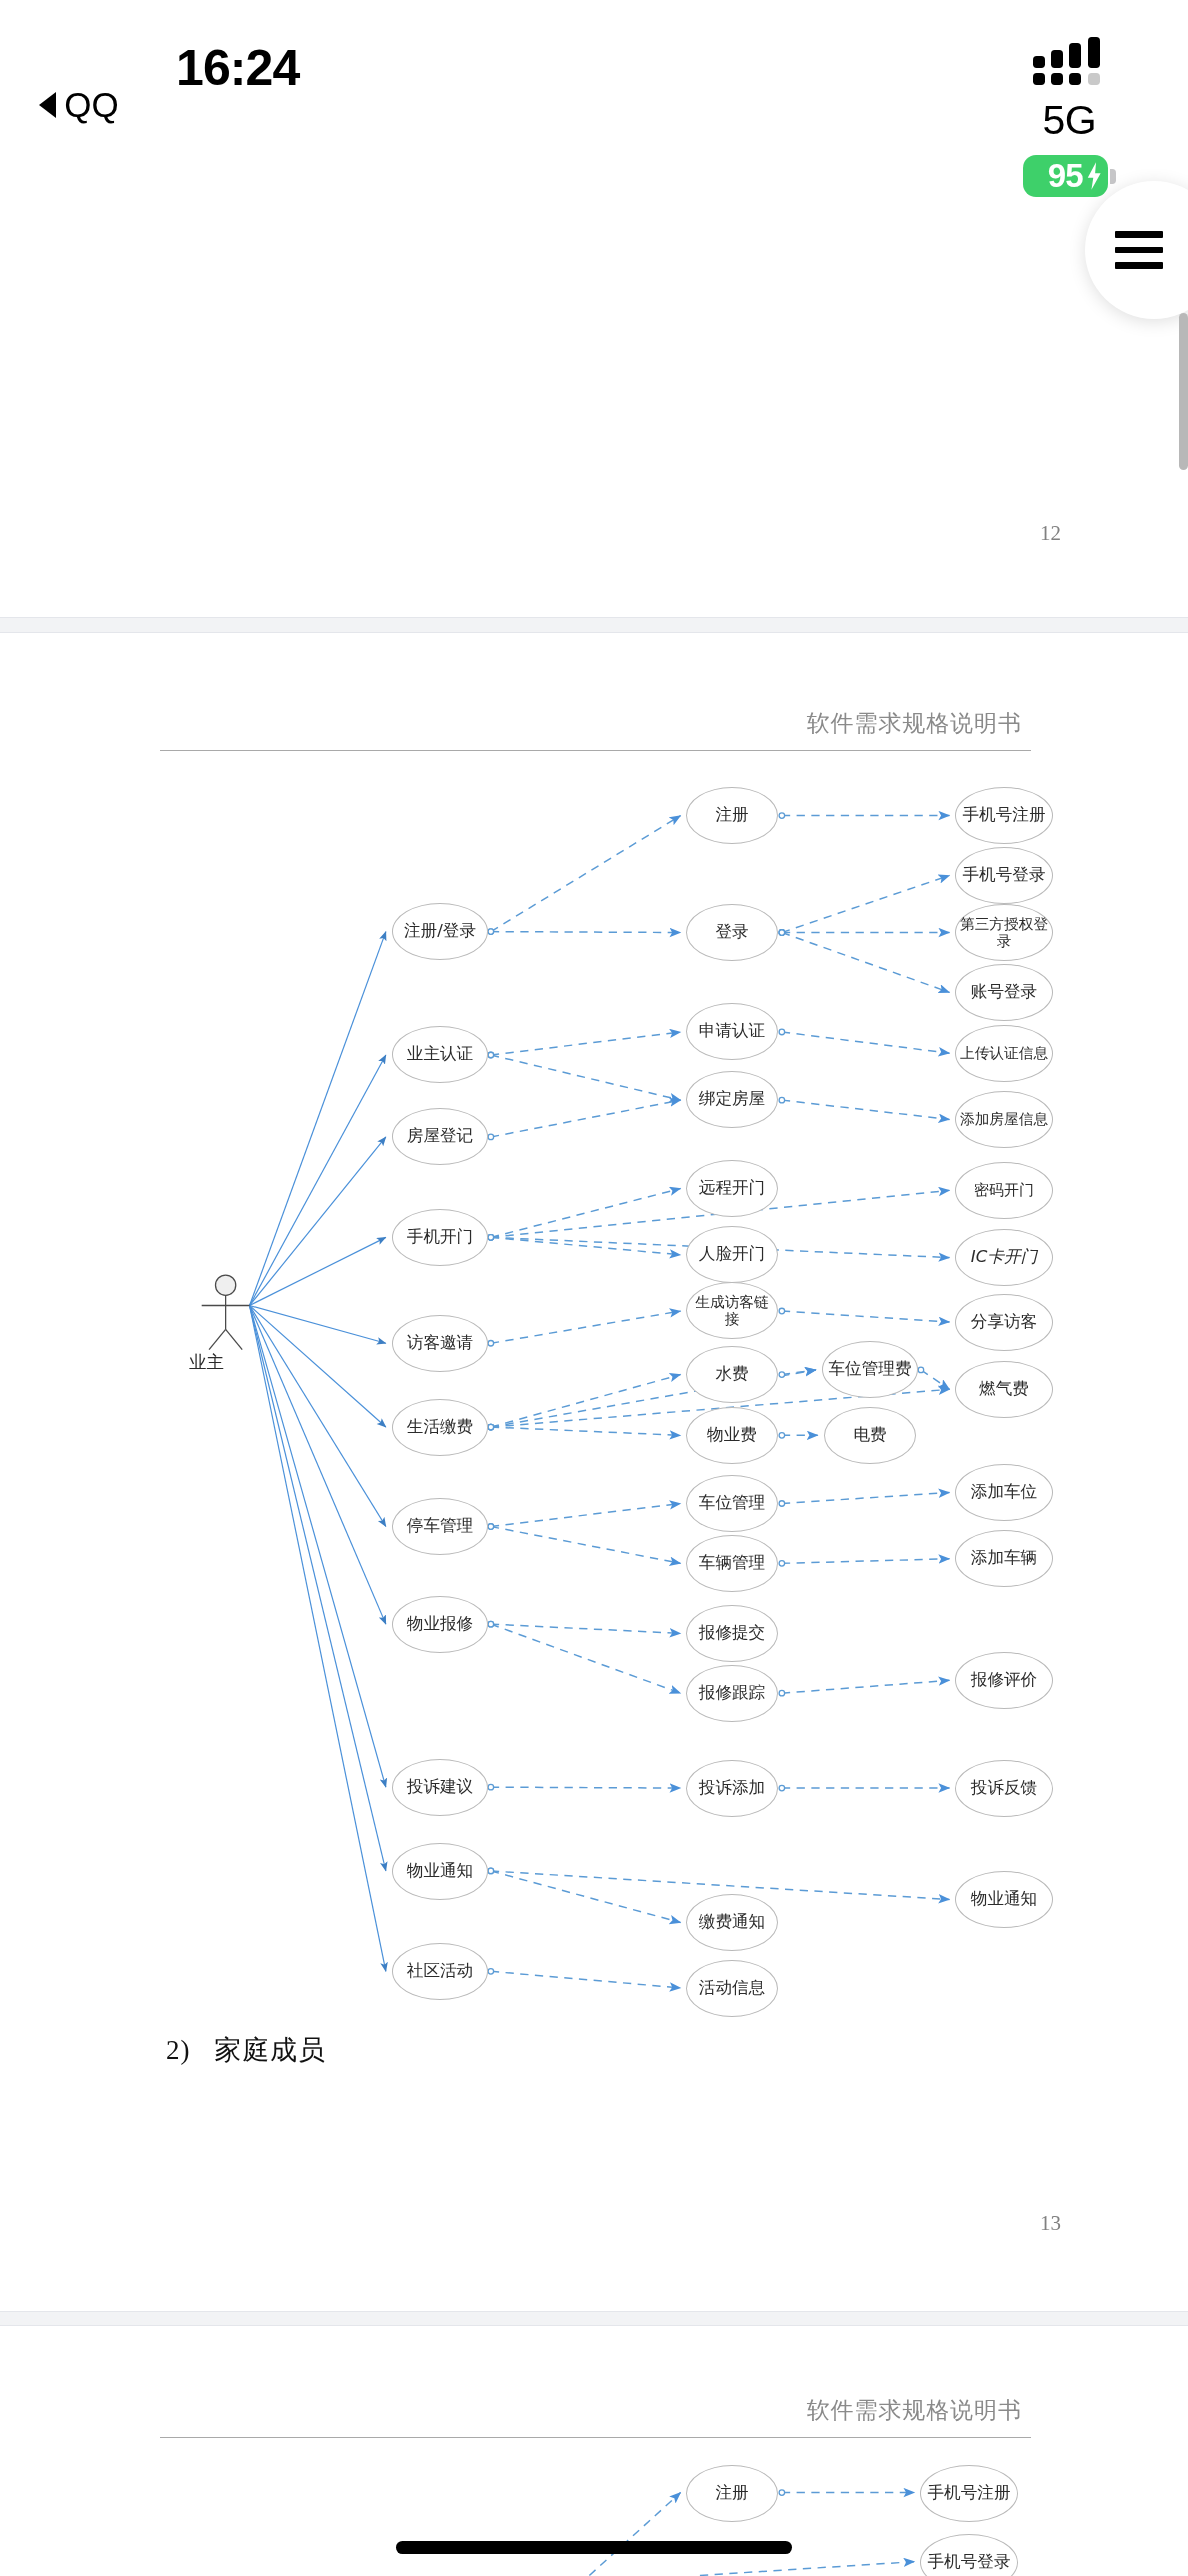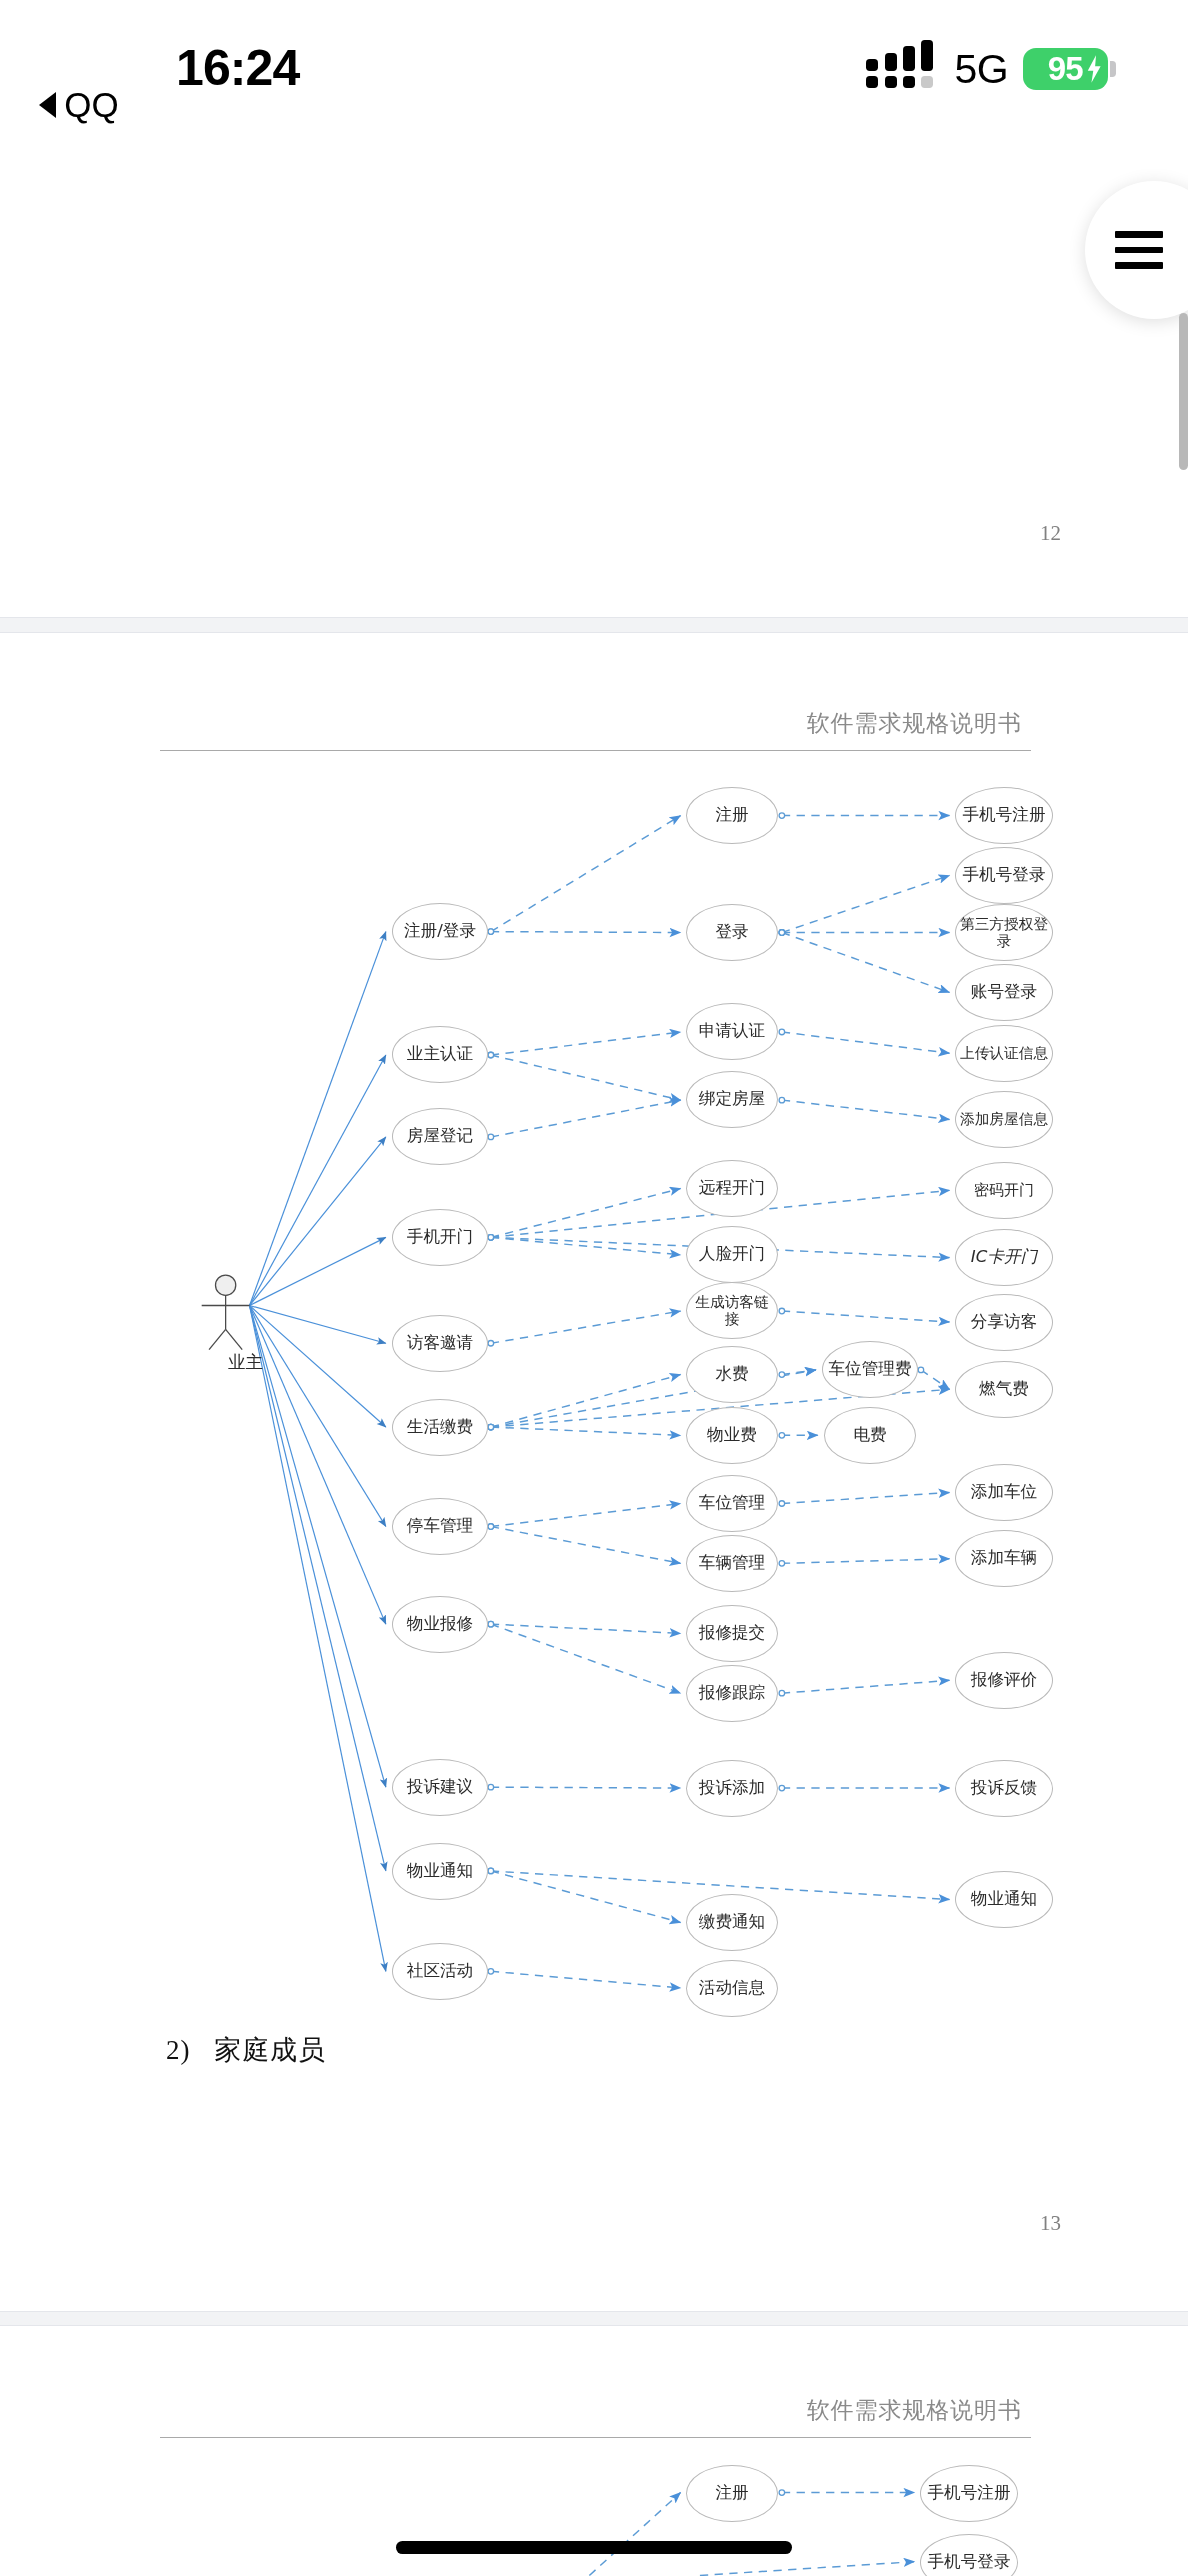--- a/index.html
+++ b/index.html
@@ -12,21 +12,21 @@
   #screen { position: relative; width: 1188px; height: 2576px; background: #fff; }
 
   
   .statusbar { position: absolute; left: 0; top: 0; width: 1188px; height: 111px; }
   .sb-time {
     position: absolute; left: 164px; top: 39px;
     font-size: 50px; font-weight: 700; letter-spacing: -0.9px; color: #000;
     font-family: "Liberation Sans", sans-serif;
     margin-left: 12px;
   }
-  .sb-right { position: absolute; right: 72px; top: 48px; display: flex; align-items: center; gap: 14.7px; }
+  .sb-right { position: absolute; right: 72px; top: 48px; display: flex; align-items: center; gap: 14.7px; flex-direction: column; }
   .signal { display: flex; align-items: flex-end; gap: 0; height: 37px; }
   .signal .col { display: flex; flex-direction: column; justify-content: flex-end; gap: 4.6px; margin-right: 6.4px; }
   .signal .dot { width: 12px; border-radius: 3.7px; background: #000; }
   .signal .dot.off { background: #c9c9c9; }
   .sb-5g { font-size: 41px; font-weight: 500; color: #000; letter-spacing: -0.5px; line-height: 1; }
   .batt { position: relative; display: flex; align-items: center; }
   .batt-body {
     width: 85px; height: 42px; border-radius: 13px; background: #3ED06A;
     display: flex; align-items: center; justify-content: center; position: relative;
   }
@@ -76,21 +76,21 @@
   
   .uml { position: absolute; left: 0; top: 0; width: 1188px; height: 2576px; pointer-events: none; }
   .node {
     position: absolute; border: 1.3px solid #b9b9b9; border-radius: 50%;
     background: #fff; display: flex; align-items: center; justify-content: center;
     text-align: center; color: #2b2b2b; line-height: 1.12;
     font-family: "DejaVu Sans", "Liberation Sans", sans-serif;
   }
   .node span { display: block; padding: 0 3.7px; }
   .actor-label {
-    position: absolute; font-size: 17.5px; color: #2b2b2b; text-align: right; width: 74px;
+    position: absolute; font-size: 17.5px; color: #2b2b2b; text-align: left; width: 74px;
     font-family: "DejaVu Sans", sans-serif;
   }
 </style>
 </head>
 <body>
 
 <div id="screen">
 
   <div class="doc">
 

